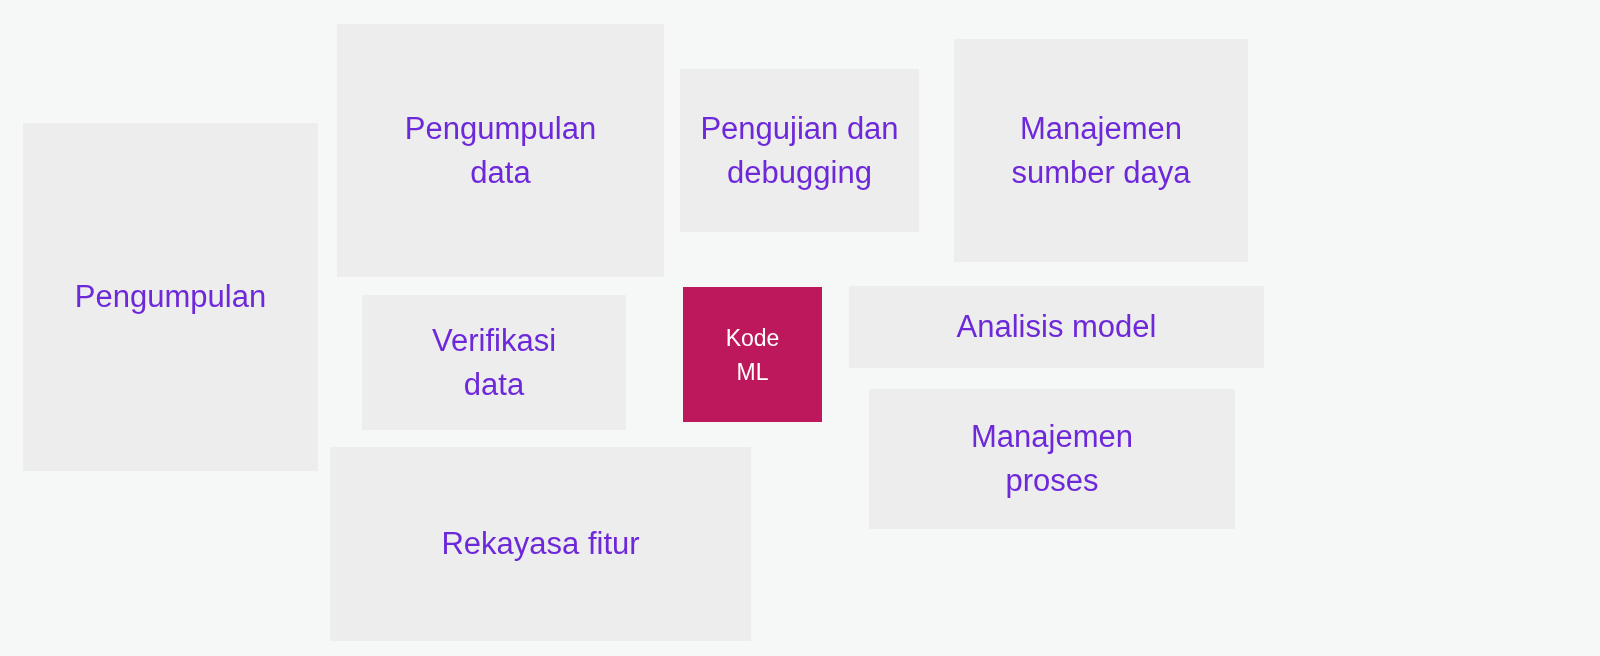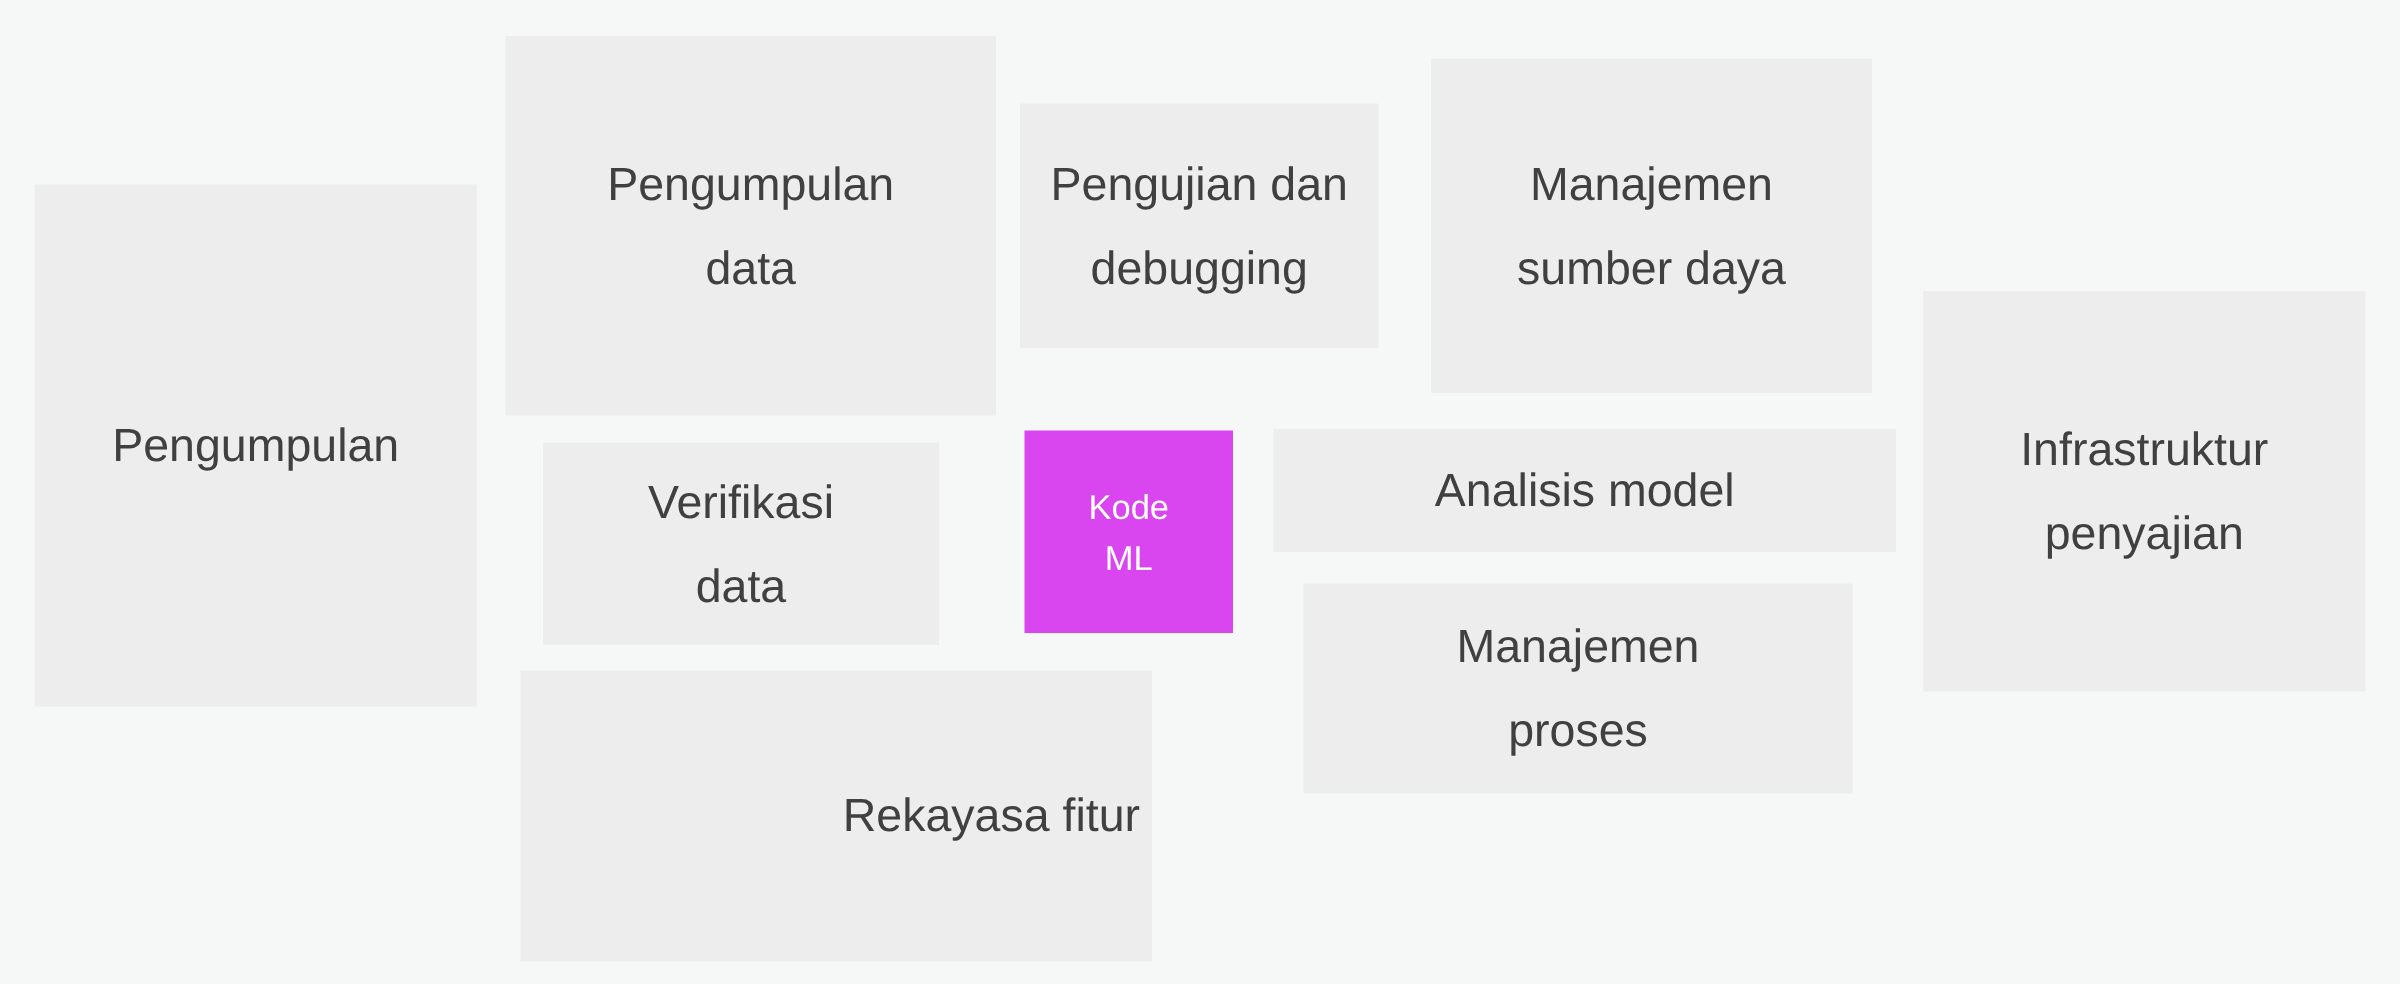--- a/index.html
+++ b/index.html
@@ -22,31 +22,31 @@
       background: #f6f7f7;
     }
     .box {
       position: absolute;
       box-sizing: border-box;
       background: #ededed;
       display: flex;
       align-items: center;
       justify-content: center;
       text-align: center;
-      color: #404040;
+      color: #6d28d9;
       font-size: 31px;
-      line-height: 56px;
+      line-height: 44px;
       padding: 0 8px;
     }
     .box .label {
       display: block;
       white-space: pre-line;
     }
     .box.core {
-      background: #d946ef;
+      background: #be185d;
       color: #ffffff;
       font-size: 23px;
       line-height: 34px;
     }
   </style>
 </head>
 <body>
 
 <div class="canvas">
 
@@ -62,24 +62,20 @@
   <div class="box" style="left:680px; top:69px; width:239px; height:163px;">
     <span class="label">Pengujian dan
 debugging</span>
   </div>
 
   <div class="box" style="left:954px; top:39px; width:294px; height:223px;">
     <span class="label">Manajemen
 sumber daya</span>
   </div>
 
-  <div class="box" style="left:1282px; top:194px; width:295px; height:267px;">
-    <span class="label">Infrastruktur
-penyajian</span>
-  </div>
 
   <div class="box" style="left:362px; top:295px; width:264px; height:135px;align-items:center;">
     <span class="label">Verifikasi
 data</span>
   </div>
 
   <div class="box core" style="left:683px; top:287px; width:139px; height:135px;">
     <span class="label">Kode
 ML</span>
   </div>
@@ -87,19 +83,19 @@
   <div class="box" style="left:849px; top:286px; width:415px; height:82px;">
     <span class="label">Analisis model</span>
   </div>
 
   <div class="box" style="left:869px; top:389px; width:366px; height:140px;">
     <span class="label">Manajemen
 proses</span>
   </div>
 
 
-  <div class="box" style="left:347px; top:447px; width:421px; height:194px;justify-content:flex-end;">
+  <div class="box" style="left:330px; top:447px; width:421px; height:194px;">
     <span class="label">Rekayasa fitur</span>
   </div>
 
 
 
 </div>
 
 </body></html>

